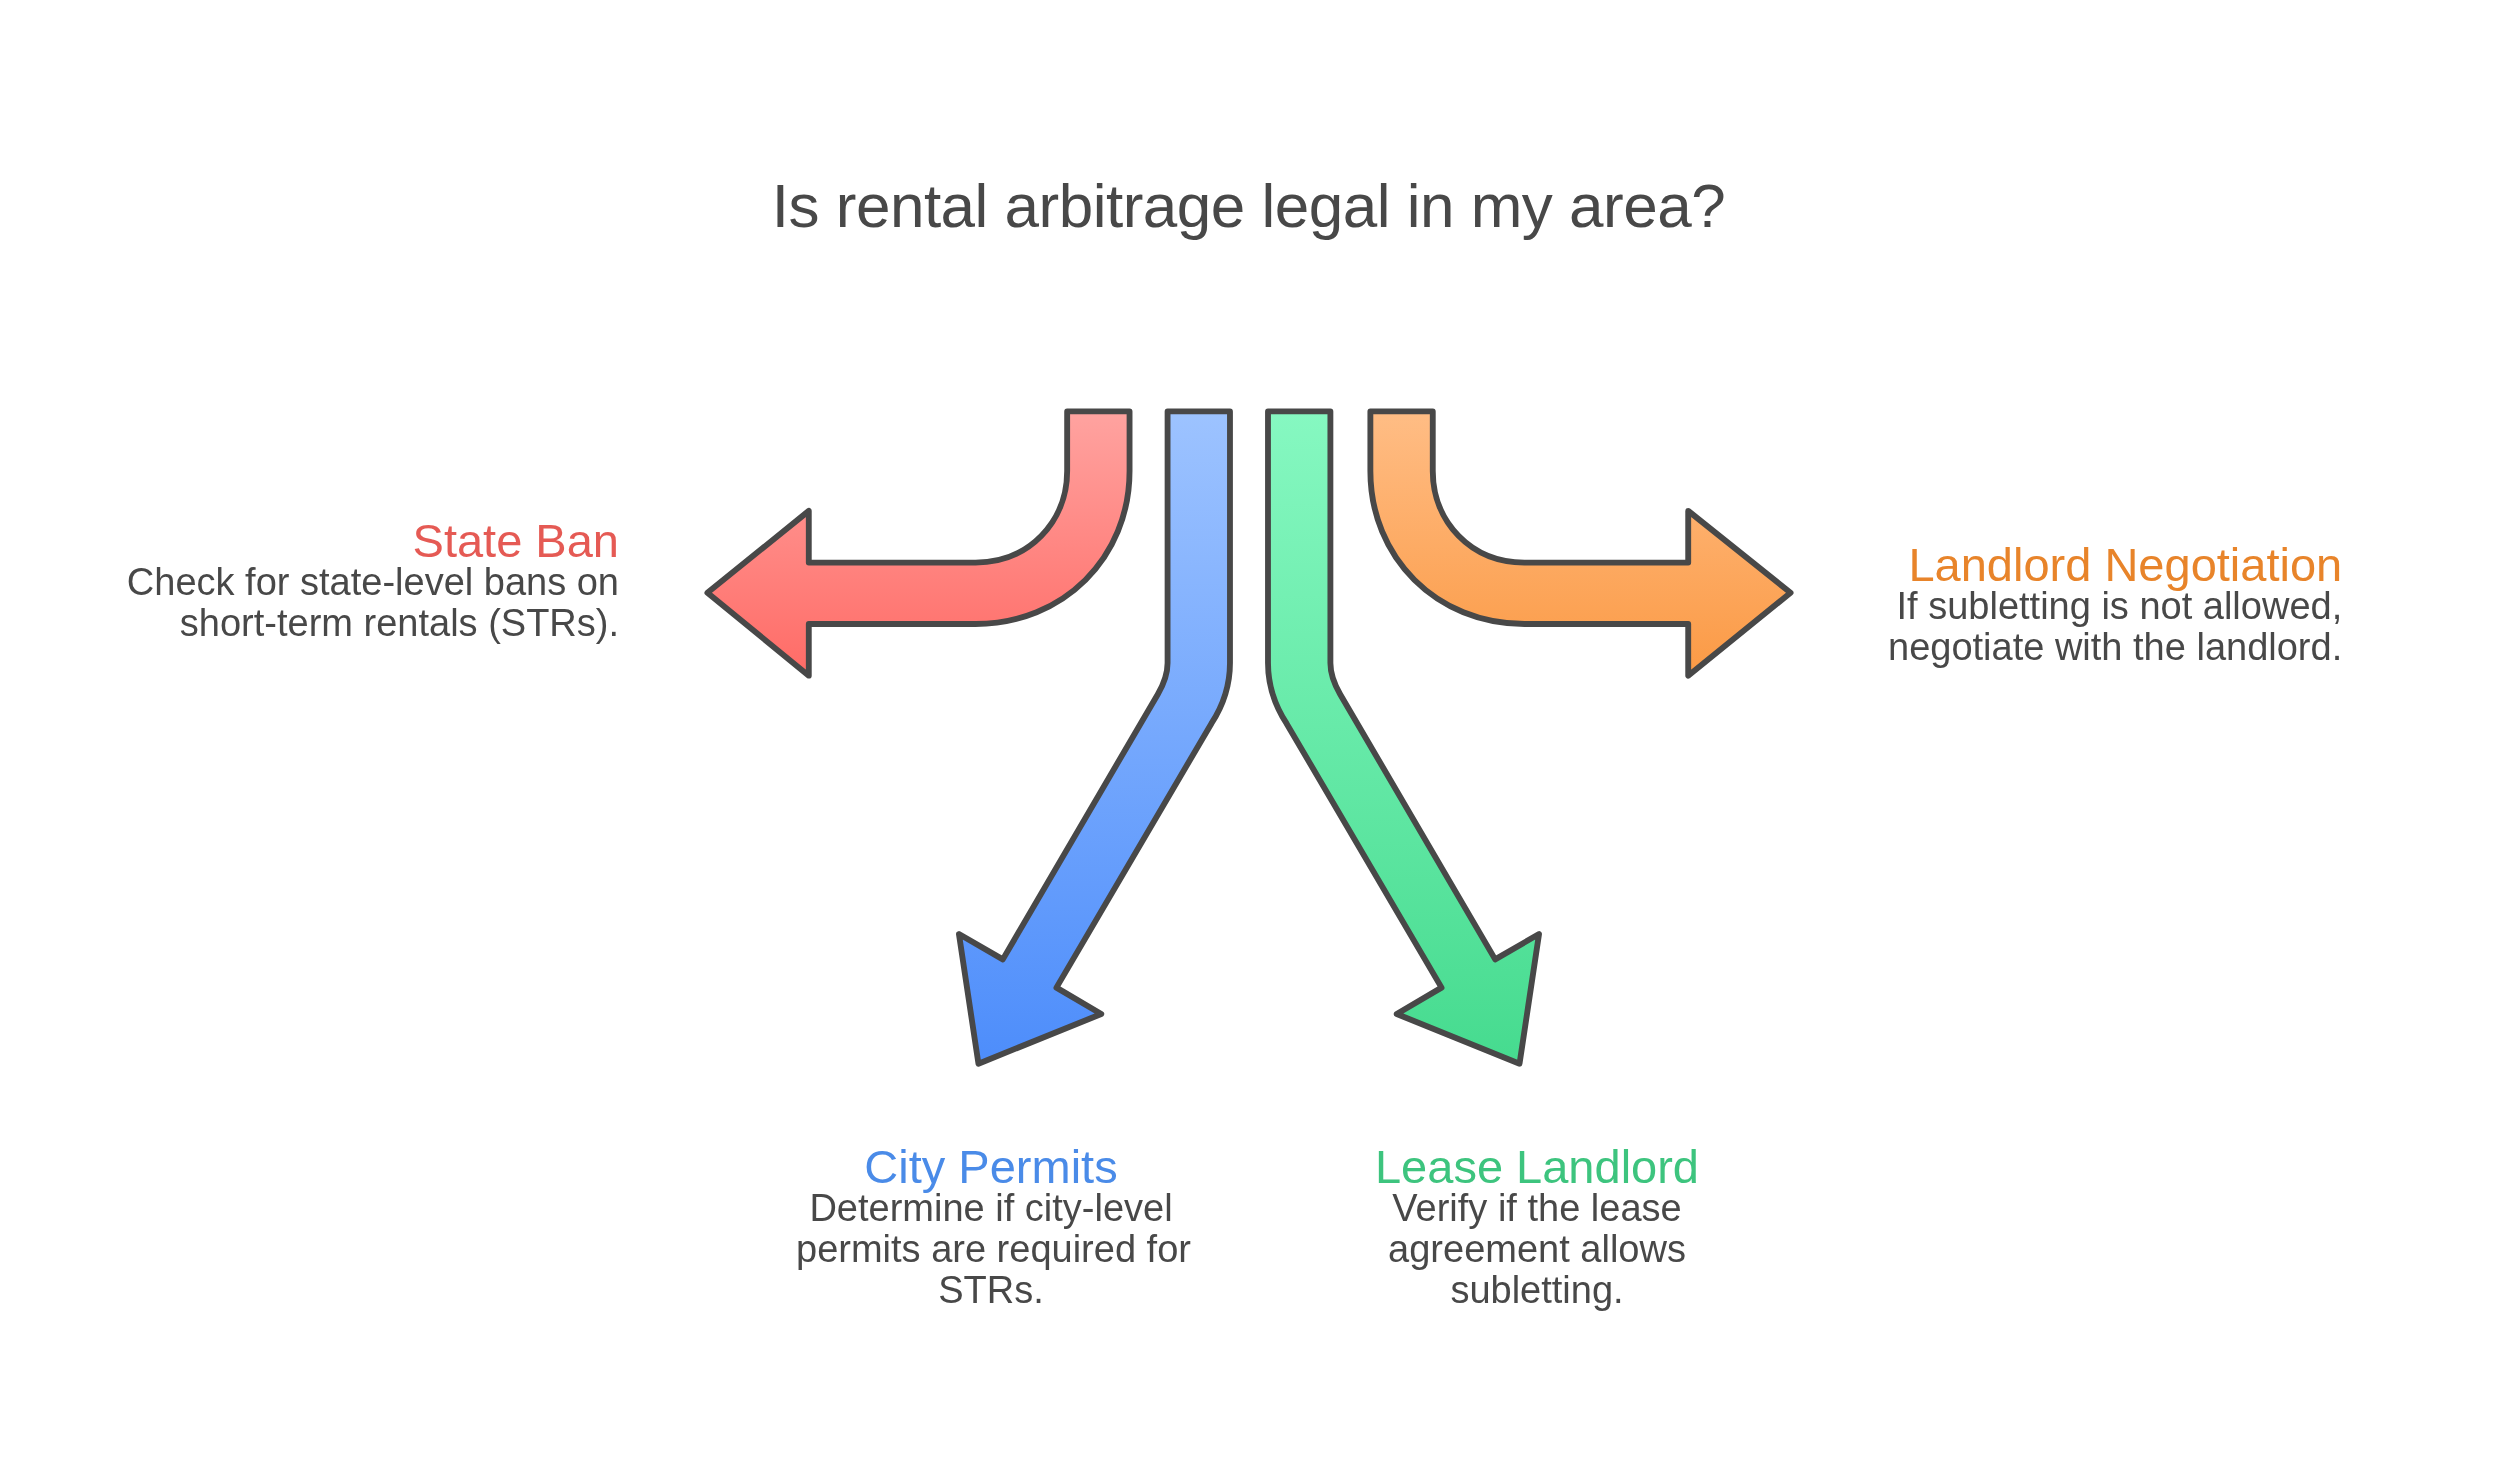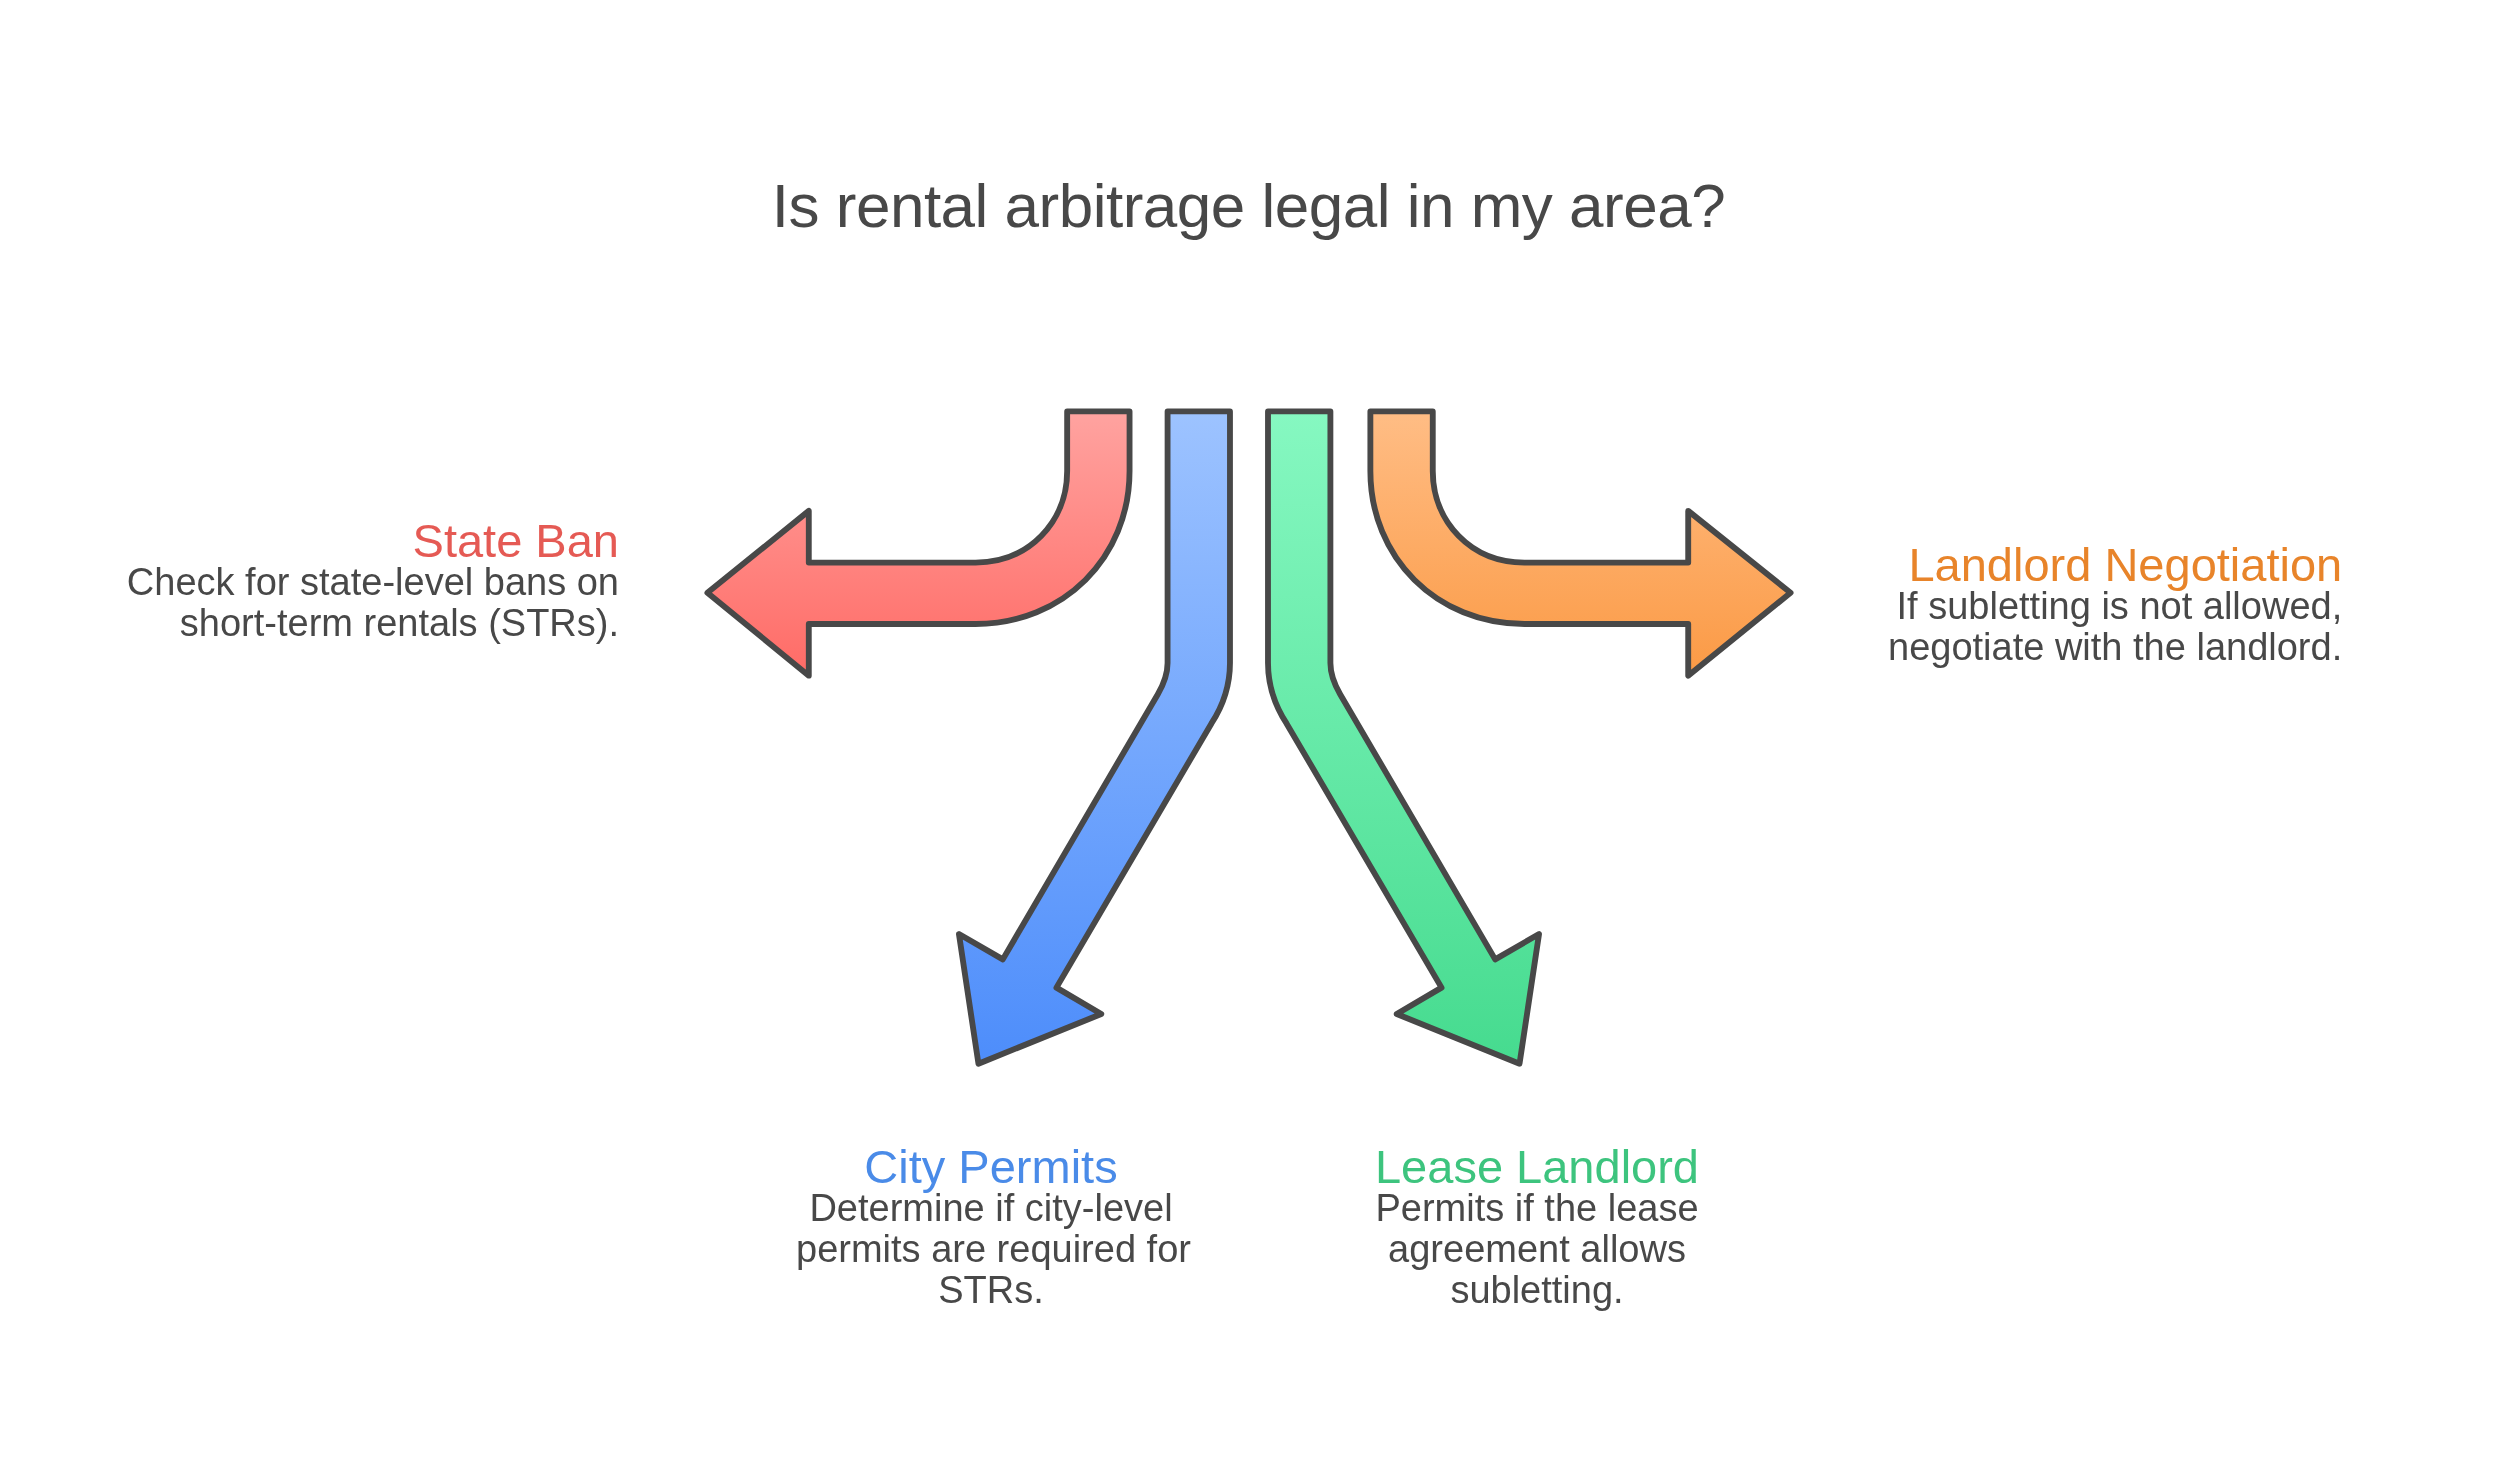--- a/index.html
+++ b/index.html
@@ -85,18 +85,18 @@
   <div class="desc">
     <span>Determine if city-level</span>
     <span>permits are required for</span>
     <span>STRs.</span>
   </div>
 </div>
 
 <div class="block center-align" style="left: 1342px; width: 390px; top: 1145px;">
   <div class="label" style="color:#3DC47E;">Lease Landlord</div>
   <div class="desc">
-    <span>Permits if the lease</span>
+    <span>Verify if the lease</span>
     <span>agreement allows</span>
     <span>subletting.</span>
   </div>
 </div>
 
 
 </body></html>

